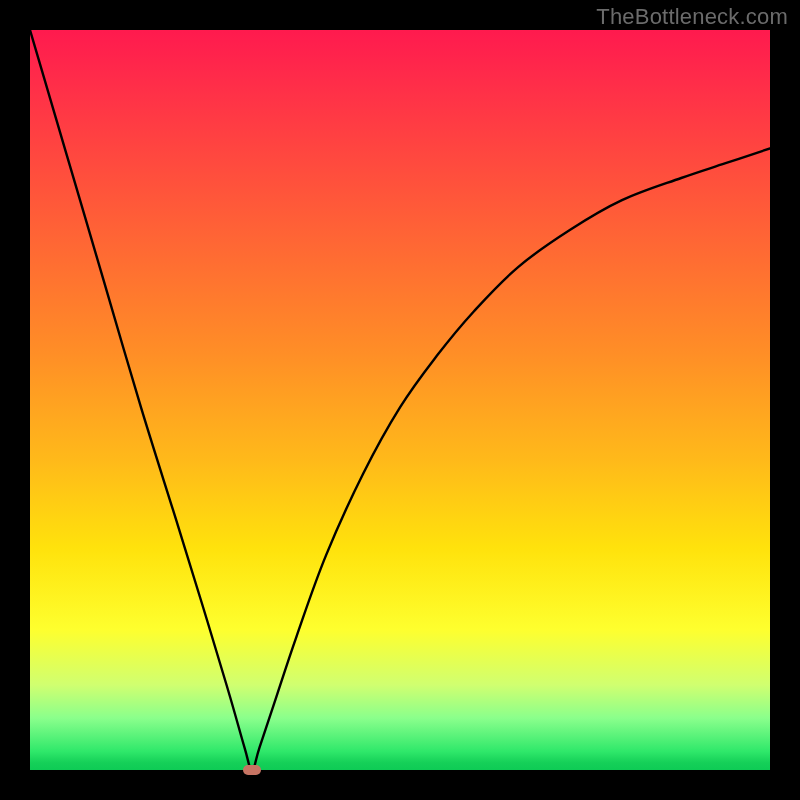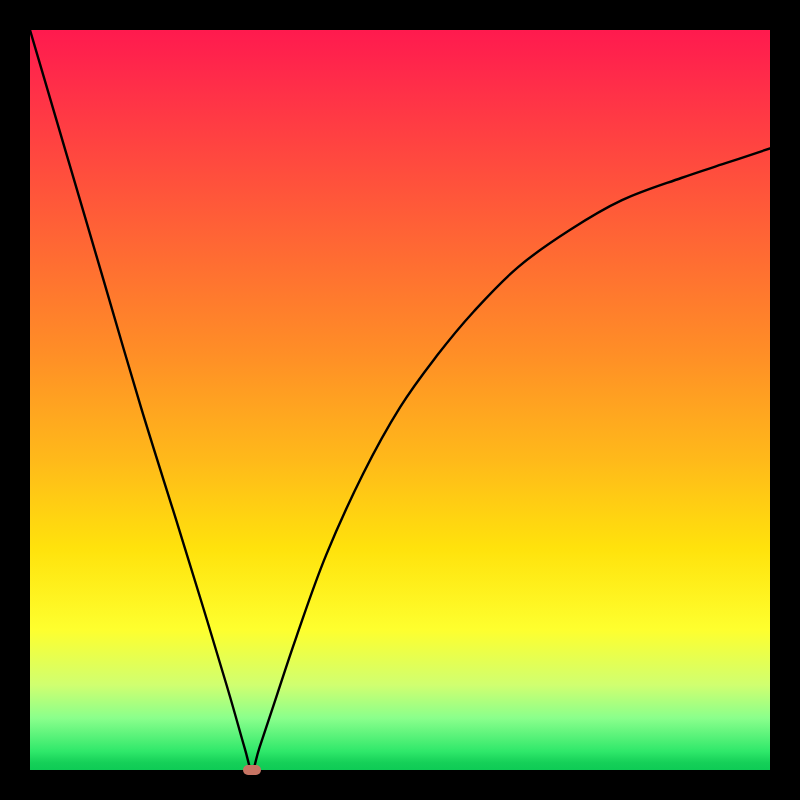--- a/index.html
+++ b/index.html
@@ -66,20 +66,21 @@
     color: #6b6b6b;
     font-size: 22px;
     font-weight: 500;
     letter-spacing: 0.2px;
   }
 </style>
 </head>
 <body>
 
 <div class="frame">
+  <div class="watermark">TheBottleneck.com</div>
   <div class="plot">
     <div class="gradient"></div>
     <svg class="curve" viewBox="0 0 740 740" preserveAspectRatio="none">
       <path id="curve-path" fill="none" stroke="#000" stroke-width="2.4" stroke-linecap="round" stroke-linejoin="round" d="M 0 0 C 6.66 22.644000000000013, 23.68 80.51200000000009, 37 125.80000000000007 C 50.32 171.08800000000005, 60.68 206.31199999999998, 74 251.59999999999997 C 87.32 296.888, 97.68 333.444, 111 377.40000000000003 C 124.32 421.35600000000005, 136.012 457.17199999999997, 148 495.79999999999995 C 159.988 534.428, 168.27599999999998 561.364, 177.6 592 C 186.924 622.636, 193.14000000000001 643.356, 199.8 666 C 206.46 688.644, 210.60399999999998 704.4799999999999, 214.6 717.8 C 218.596 731.12, 219.33599999999998 740, 222 740 C 224.66400000000002 740, 225.404 729.788, 229.4 717.8 C 233.39600000000002 705.8119999999999, 237.54000000000002 693.38, 244.20000000000002 673.4 C 250.86 653.42, 257.07599999999996 633.4399999999999, 266.4 606.8 C 275.724 580.16, 284.012 554.704, 296 525.4 C 307.988 496.096, 319.68 470.64, 333 444 C 346.32 417.36, 356.68 398.71200000000005, 370 377.40000000000003 C 383.32 356.088, 393.68000000000006 342.916, 407.00000000000006 325.59999999999997 C 420.32000000000005 308.28399999999993, 429.348 297.18399999999997, 444 281.2 C 458.652 265.216, 471.08400000000006 251.45199999999994, 488.40000000000003 236.79999999999995 C 505.716 222.14799999999997, 521.5519999999999 211.78800000000007, 540.1999999999999 199.80000000000007 C 558.848 187.81200000000007, 572.02 179.52399999999994, 592 170.19999999999993 C 611.98 160.87599999999992, 632.552 154.65999999999997, 651.2 148 C 669.8480000000001 141.34000000000003, 679.6159999999999 138.52800000000005, 695.5999999999999 133.20000000000005 C 711.584 127.87200000000004, 732.008 121.064, 740 118.39999999999998"></path>
     </svg>
     <div id="marker" class="marker" style="left: 222px; top: 740px; background: rgb(199, 116, 99);"></div>
   </div>
 </div>
 
 </body></html>

